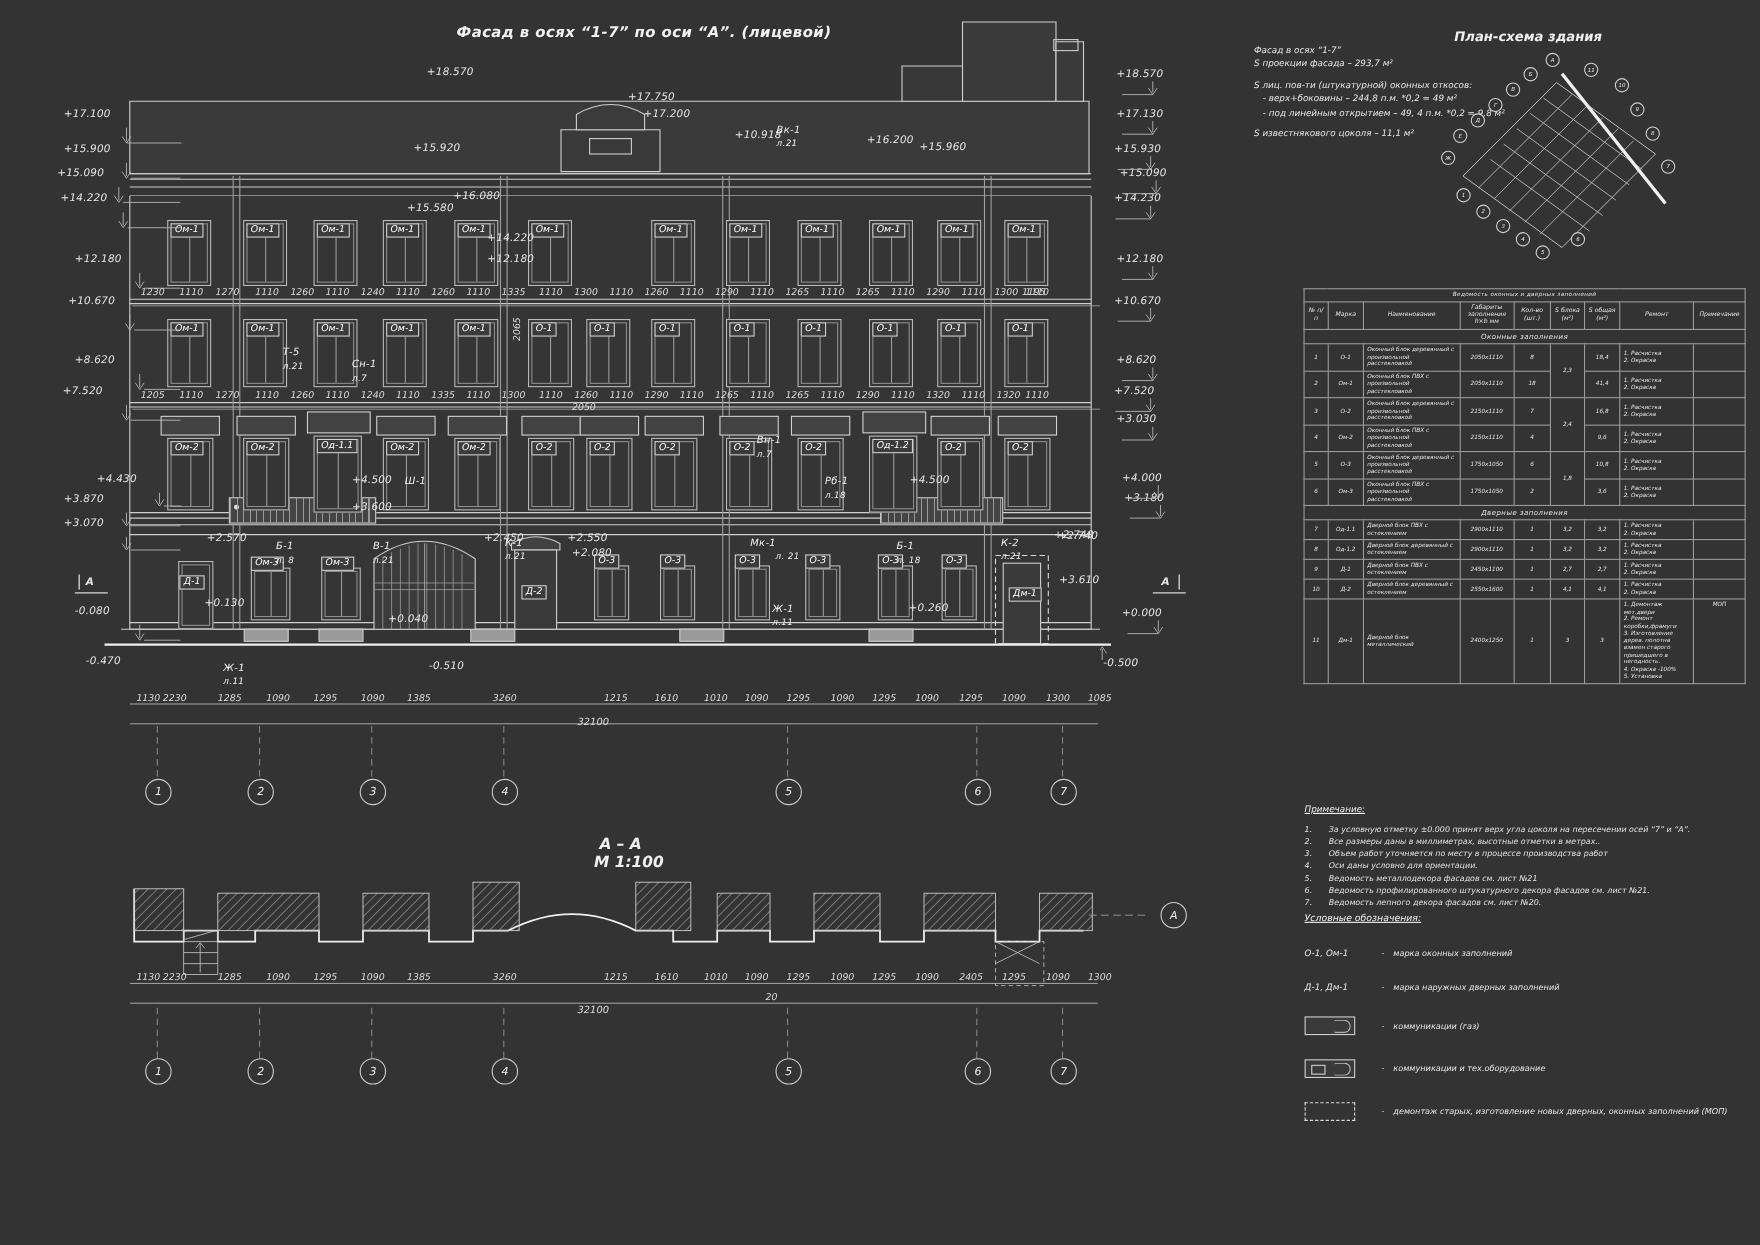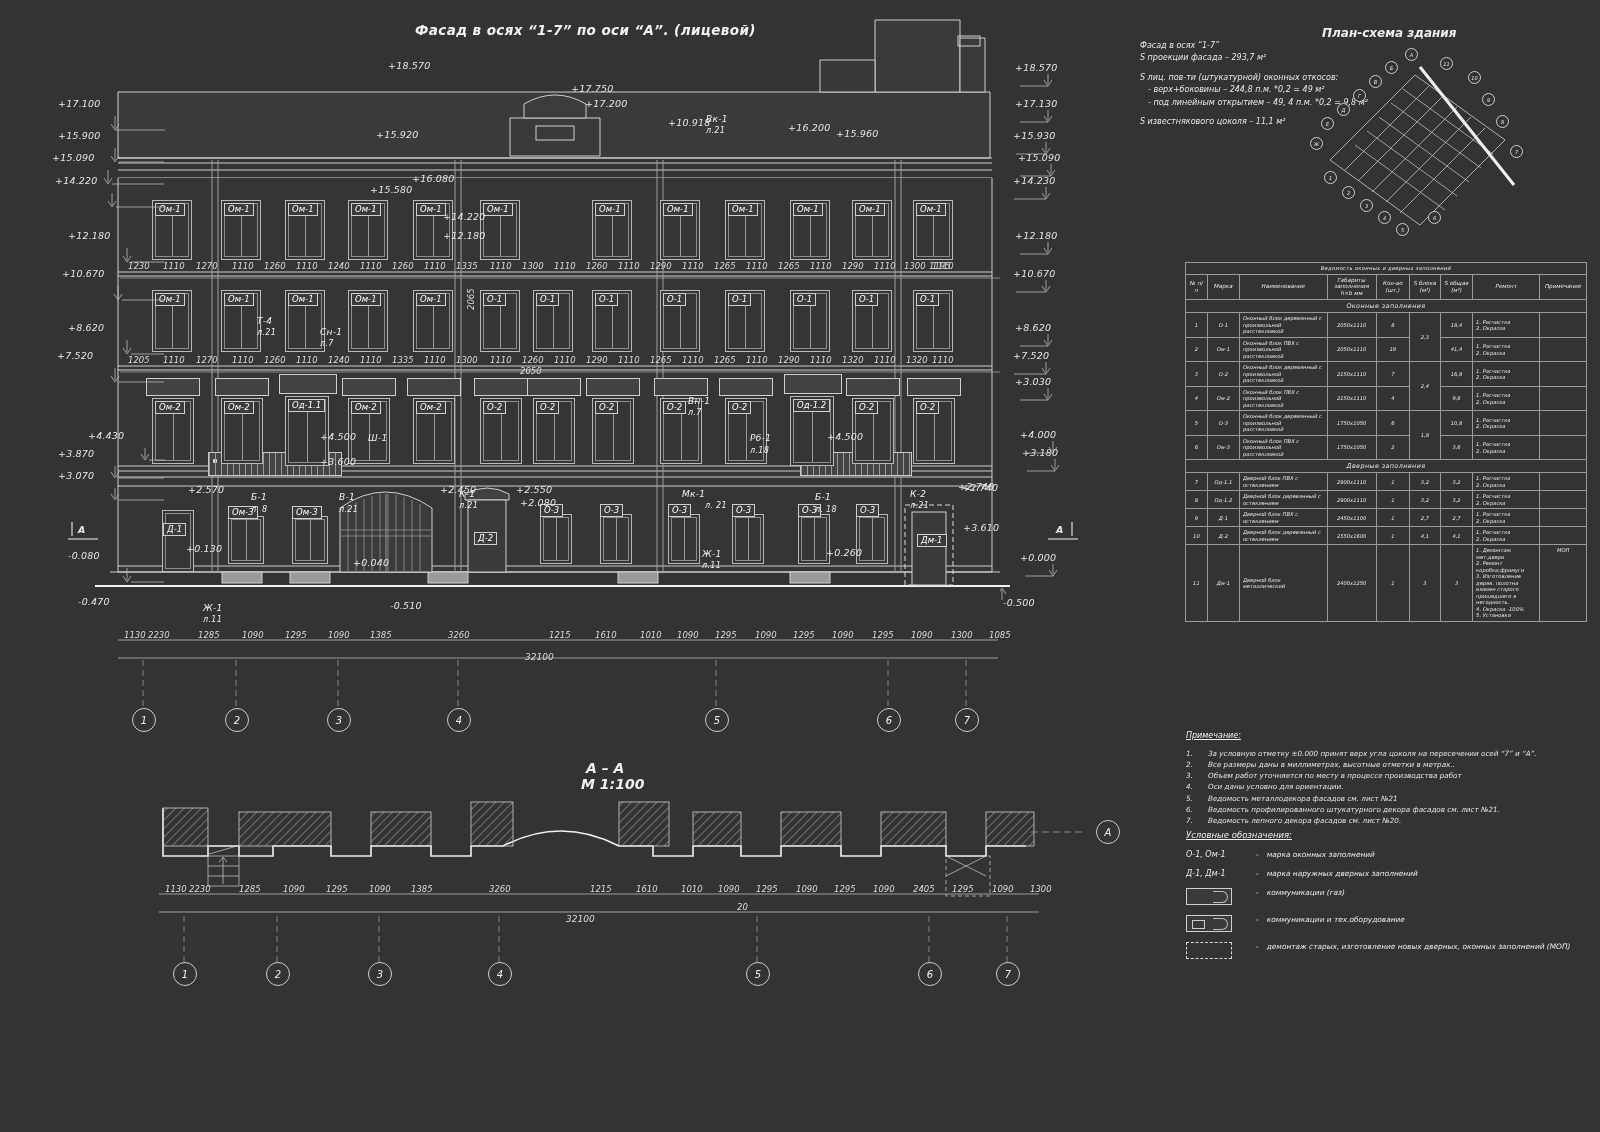--- a/index.html
+++ b/index.html
@@ -56,21 +56,21 @@
   .tbl .band{text-align:center;font-size:6.4px;letter-spacing:.4px;}
   .tbl .c{text-align:center;}
   .tbl .l{text-align:left;}
   .tbl-title{text-align:center;font-size:6.6px;letter-spacing:.3px;}
 
   
   .note-h{font-size:8px;font-style:italic;text-decoration:underline;color:#f0f0f0;}
   .note-li{font-size:7.2px;font-style:italic;color:#e2e2e2;line-height:1.55;}
   .note-num{display:inline-block;width:22px;}
   .leg-h{font-size:8.5px;font-style:italic;text-decoration:underline;color:#f0f0f0;}
-  .leg-row{display:flex;gap:8px;margin-top:10px;font-size:7.4px;font-style:italic;}
+  .leg-row{display:flex;align-items:center;gap:8px;margin-top:22px;font-size:7.4px;font-style:italic;}
   .leg-key{width:62px;font-size:8px;}
   .leg-box{width:44px;height:15px;border:1px solid #cfcfcf;position:relative;background:#3a3a3a;}
   .leg-box.dashed{border:1px dashed #d8d8d8;background:transparent;}
   .leg-box .inner{position:absolute;left:5px;top:4px;width:11px;height:7px;border:1px solid #cfcfcf;}
   .leg-box .round{position:absolute;right:3px;top:2px;width:14px;height:10px;border:1px solid #bdbdbd;border-left:none;border-radius:0 7px 7px 0;}
   .leg-txt{font-size:7.4px;}
   .planbub{
     position:absolute;width:11px;height:11px;border-radius:50%;border:1px solid #cfcfcf;
     font-size:5px;font-style:italic;display:flex;align-items:center;justify-content:center;color:#eaeaea;background:#333;
   }
@@ -566,21 +566,21 @@
       <div class="elev" style="left:826px;top:547px;">+0.260</div>
       <div class="elev" style="left:963px;top:522px;">+3.610</div>
       <div class="elev" style="left:390px;top:600px;">-0.510</div>
       <div class="elev" style="left:958px;top:481px;">+2.740</div>
     </div>
 
     <div>
       <div class="tag" style="left:706px;top:114px;">Вк-1</div>
       <div class="tag" style="left:706px;top:126px;font-size:8px;">л.21</div>
 
-      <div class="tag" style="left:257px;top:316px;">Т-4</div>
+      <div class="tag" style="left:257px;top:316px;">Т-5</div>
       <div class="tag" style="left:257px;top:328px;font-size:8px;">л.21</div>
 
       <div class="tag" style="left:320px;top:327px;">Сн-1</div>
       <div class="tag" style="left:320px;top:339px;font-size:8px;">л.7</div>
 
       <div class="tag" style="left:368px;top:433px;">Ш-1</div>
 
       <div class="tag" style="left:750px;top:433px;">Рб-1</div>
       <div class="tag" style="left:750px;top:446px;font-size:8px;">л.18</div>
 
@@ -724,21 +724,21 @@
       <div class="axc" style="left:132px;top:708px;">1</div>
       <div class="axc" style="left:225px;top:708px;">2</div>
       <div class="axc" style="left:327px;top:708px;">3</div>
       <div class="axc" style="left:447px;top:708px;">4</div>
       <div class="axc" style="left:705px;top:708px;">5</div>
       <div class="axc" style="left:877px;top:708px;">6</div>
       <div class="axc" style="left:955px;top:708px;">7</div>
     </div>
   </div>
 
-  <div class="ab" style="left:0;top:750px;width:1100px;height:250px;margin-left:41px;">
+  <div class="ab" style="left:0;top:750px;width:1100px;height:250px;">
     <div class="ab title-sec" style="left:545px;top:10px;">А – А</div>
     <div class="ab title-sec" style="left:540px;top:26px;">М 1:100</div>
 
     <svg width="1100" height="160" style="position:absolute;left:0;top:48px;">
       <defs>
         <pattern id="hatch45" width="6" height="6" patternUnits="userSpaceOnUse" patternTransform="rotate(45)">
           <line x1="0" y1="0" x2="0" y2="6" stroke="#bdbdbd" stroke-width="0.9"></line>
         </pattern>
       </defs>
 

